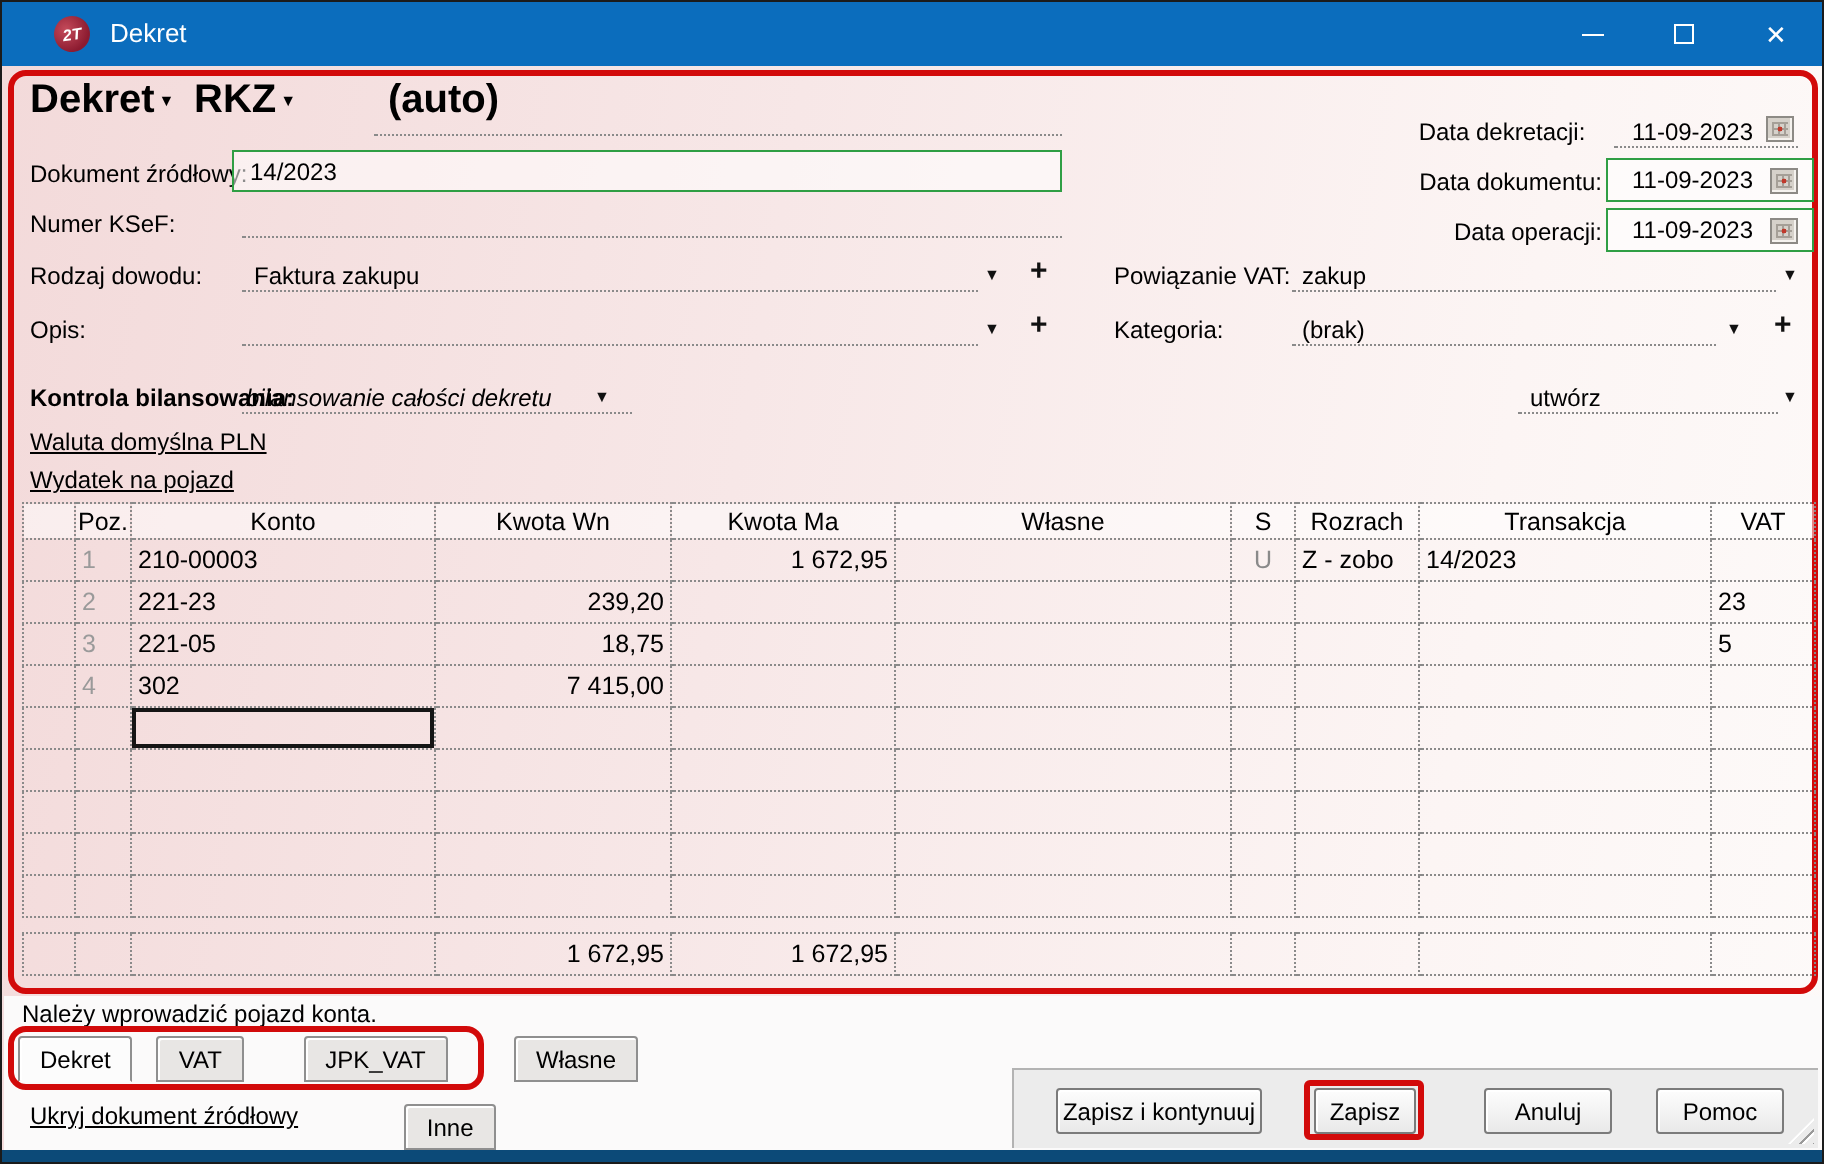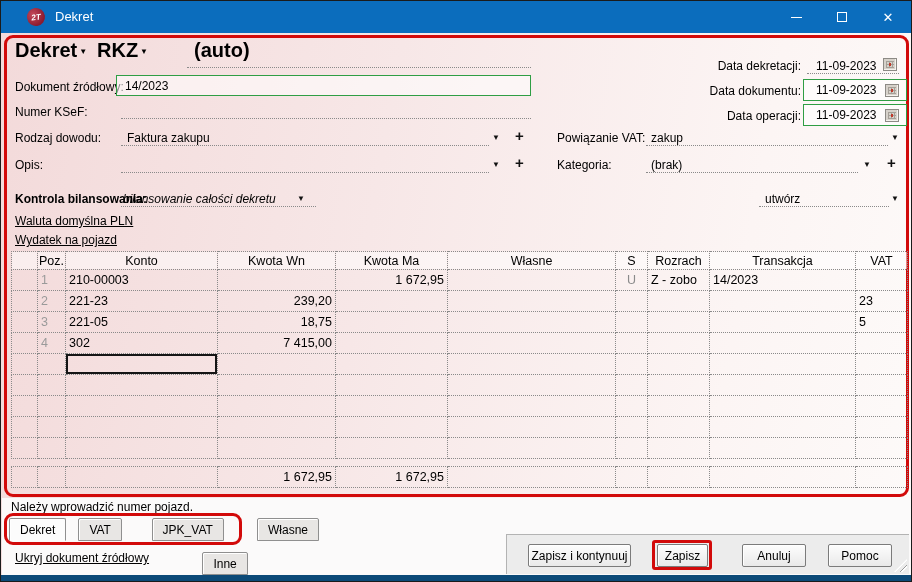--- a/index.html
+++ b/index.html
@@ -145,21 +145,21 @@
     <div class="abs plus" style="left:514px; top:122px;">+</div>
 
     <div class="abs lbl" style="left:14px; top:159px;font-weight:bold;">Kontrola bilansowania:</div>
     <div class="abs val" style="left:122px; top:159px;font-style:italic;">bilansowanie całości dekretu</div>
     <div class="abs arrow" style="left:296px; top:162px;">▼</div>
     <div class="abs dotted" style="left:120px; top:173px; width:195px;"></div>
 
     <div class="abs link" style="left:14px; top:181px;">Waluta domyślna PLN</div>
     <div class="abs link" style="left:14px; top:200px;">Wydatek na pojazd</div>
 
-    <div class="abs lbl" style="left:700px; top:26px; width:100px; text-align:right;">Data dekretacji:</div>
+    <div class="abs lbl" style="left:700px; top:26px; width:100px; text-align:center;">Data dekretacji:</div>
     <div class="abs val" style="left:815px; top:26px;">11-09-2023</div>
     <div class="abs cal-icon" style="left:882px; top:25px;"></div>
     <div class="abs dotted" style="left:806px; top:40px; width:92px;"></div>
 
     <div class="abs lbl" style="left:700px; top:51px; width:100px; text-align:right;">Data dokumentu:</div>
     <div class="abs green-box" style="left:802px; top:46px; width:104px; height:22px;">
       <span class="val" style="padding-left:12px;">11-09-2023</span>
       <span class="cal-icon" style="margin-left:8px;"></span>
     </div>
 
@@ -337,21 +337,21 @@
             <td></td>
             <td></td>
           <td></td>
             <td></td>
         </tr>
       </tbody>
     </table>
 
     <div class="abs footer-bg" style="left:1px; right:1px; top:465px; bottom:6px;"></div>
 
-    <div class="abs status-text" style="left:10px; top:467px;">Należy wprowadzić numer pojazd.</div>
+    <div class="abs status-text" style="left:10px; top:467px;">Należy wprowadzić pojazd konta.</div>
 
     <div class="abs" style="left:0; top:485px; width:260px; height:24px;" id="tabs-row">
         <div class="tab active" style="left: 8px;">Dekret</div>
         <div class="tab" style="left: 77.4px;">VAT</div>
         <div class="tab" style="left: 124.6px; margin-left: 26px;">JPK_VAT</div>
         <div class="tab" style="left: 201.4px; margin-top: 34px;">Inne</div>
         <div class="tab" style="left: 256px;">Własne</div>
       </div>
     <div class="annotation abs" style="left:3px; top:480px; width:238px; height:32px;"></div>
 

